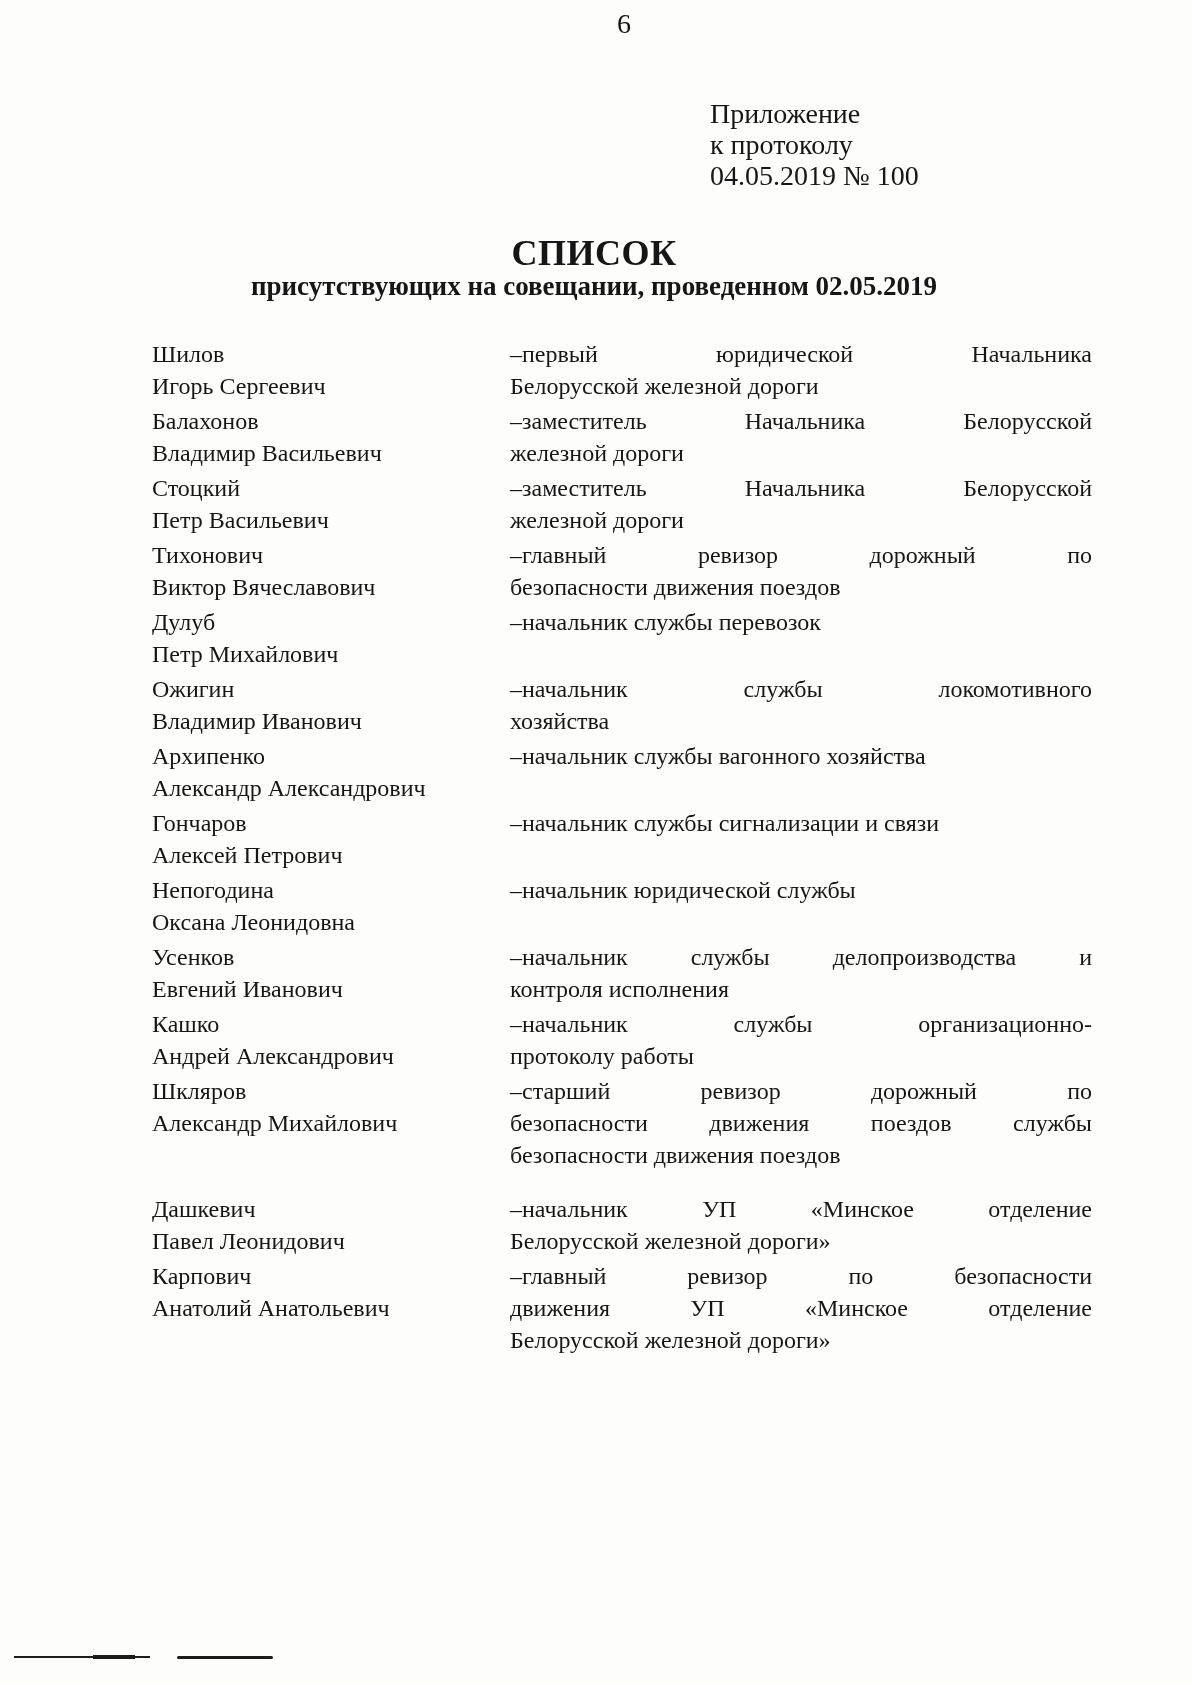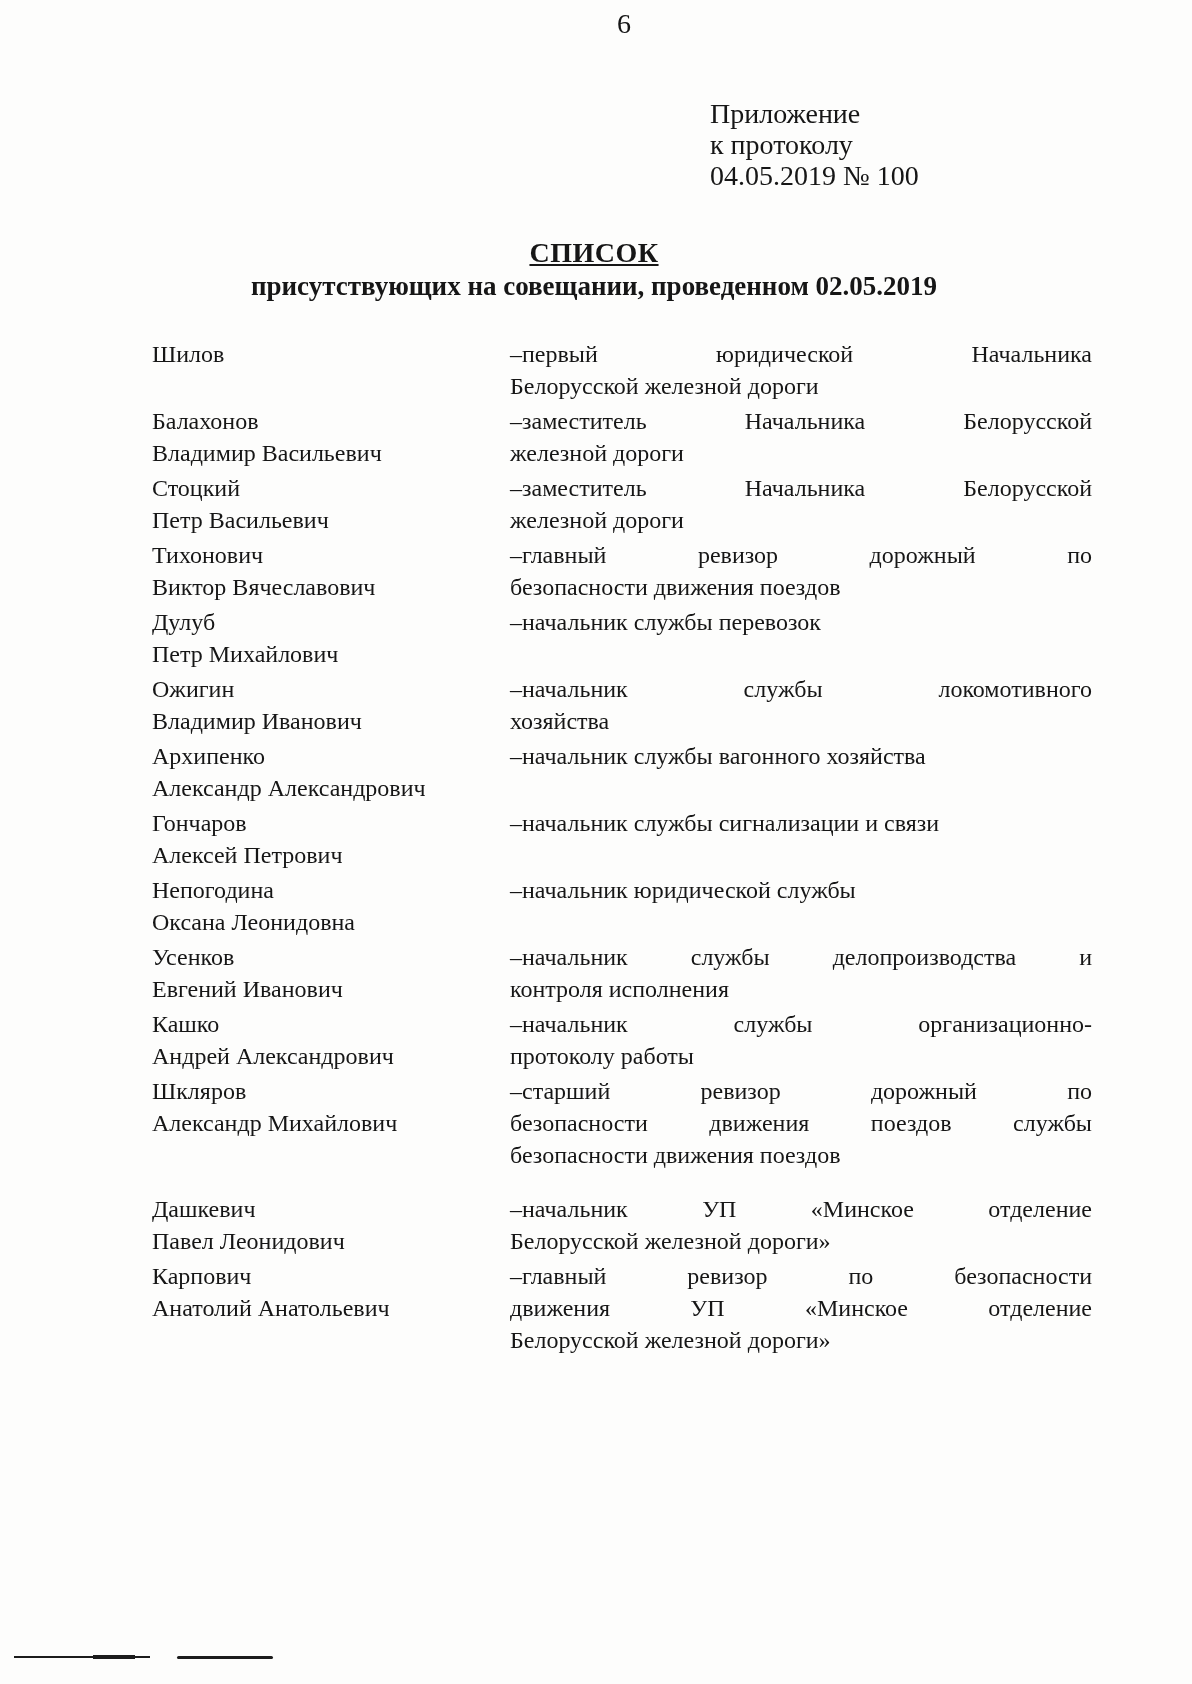--- a/index.html
+++ b/index.html
@@ -34,25 +34,24 @@
     white-space: nowrap;
   }
   .title-block {
     position: absolute;
     top: 236px;
     left: 152px;
     width: 884px; 
     text-align: center;
   }
   .doc-title {
-    font-size: 28px;
+    font-size: 36px;
     font-weight: bold;
     line-height: 34px;
     letter-spacing: 0.5px;
-    text-decoration: underline;
   }
   .doc-subtitle {
     font-size: 27px;
     font-weight: bold;
     line-height: 33px;
   }
   .attendees {
     position: absolute;
     top: 338px;
     left: 152px;
@@ -113,20 +112,21 @@
   <div class="title-block">
     <div class="doc-title">СПИСОК</div>
     <div class="doc-subtitle">присутствующих на совещании, проведенном 02.05.2019</div>
   </div>
 
   <div class="attendees">
 
     <div class="row">
       <div class="name-col">
         <div class="name-line">Шилов</div>
+        <div class="name-line">Игорь Сергеевич</div>
       </div>
       <div class="pos-col pos-lines">
         <div class="pos-line">–первый юридической Начальника</div>
         <div class="pos-line pos-line-last">Белорусской железной дороги</div>
 
       </div>
     </div>
 
     <div class="row">
       <div class="name-col">

